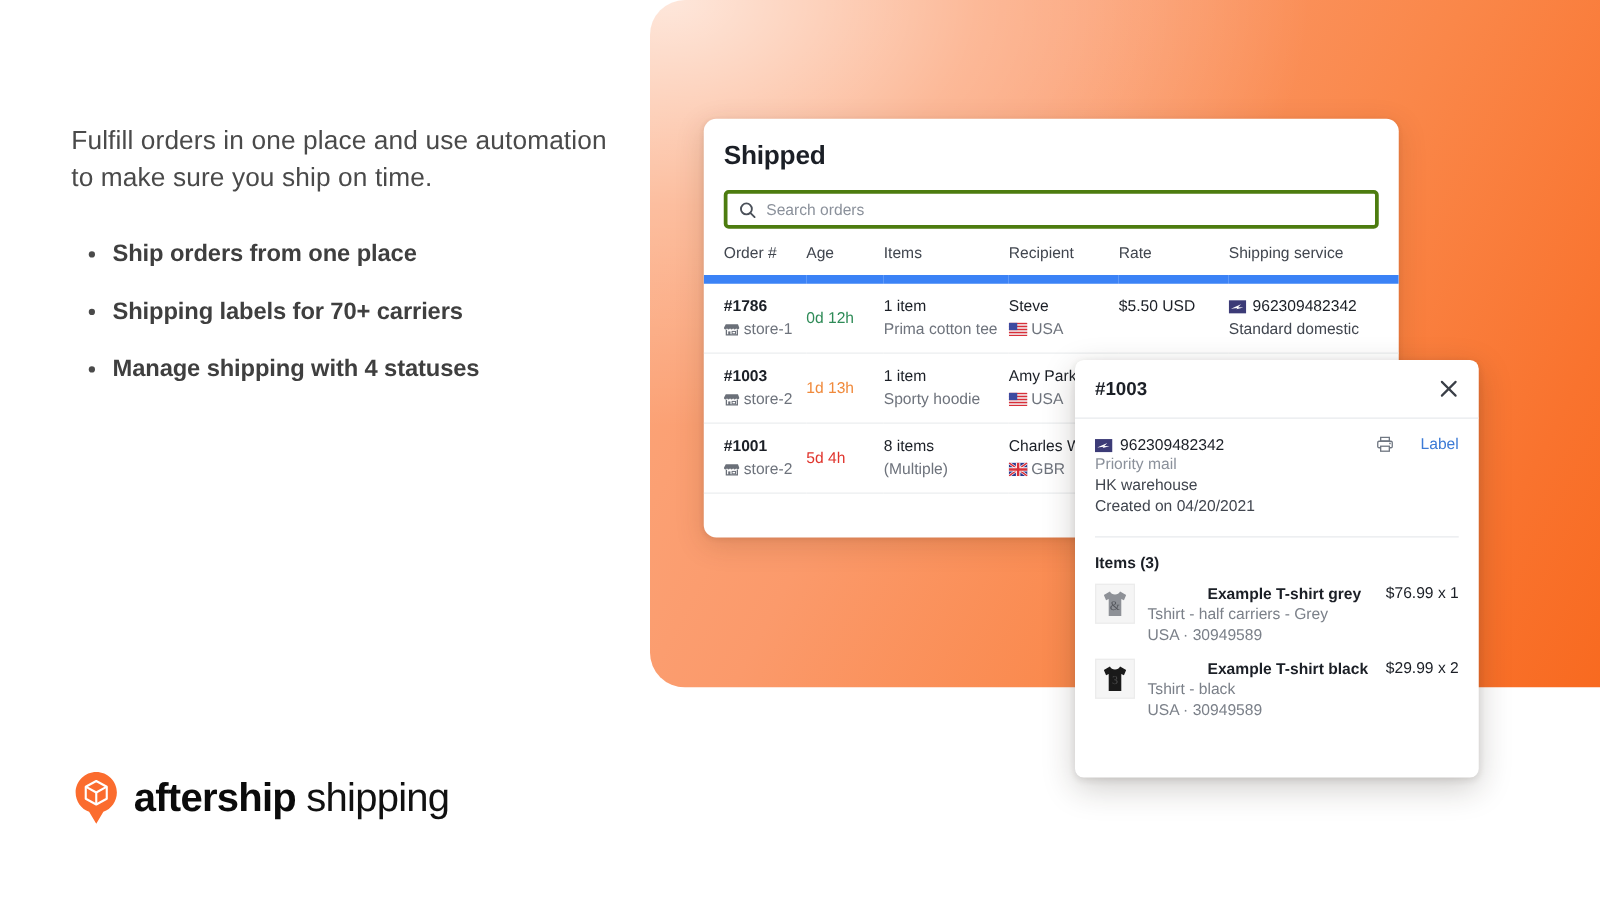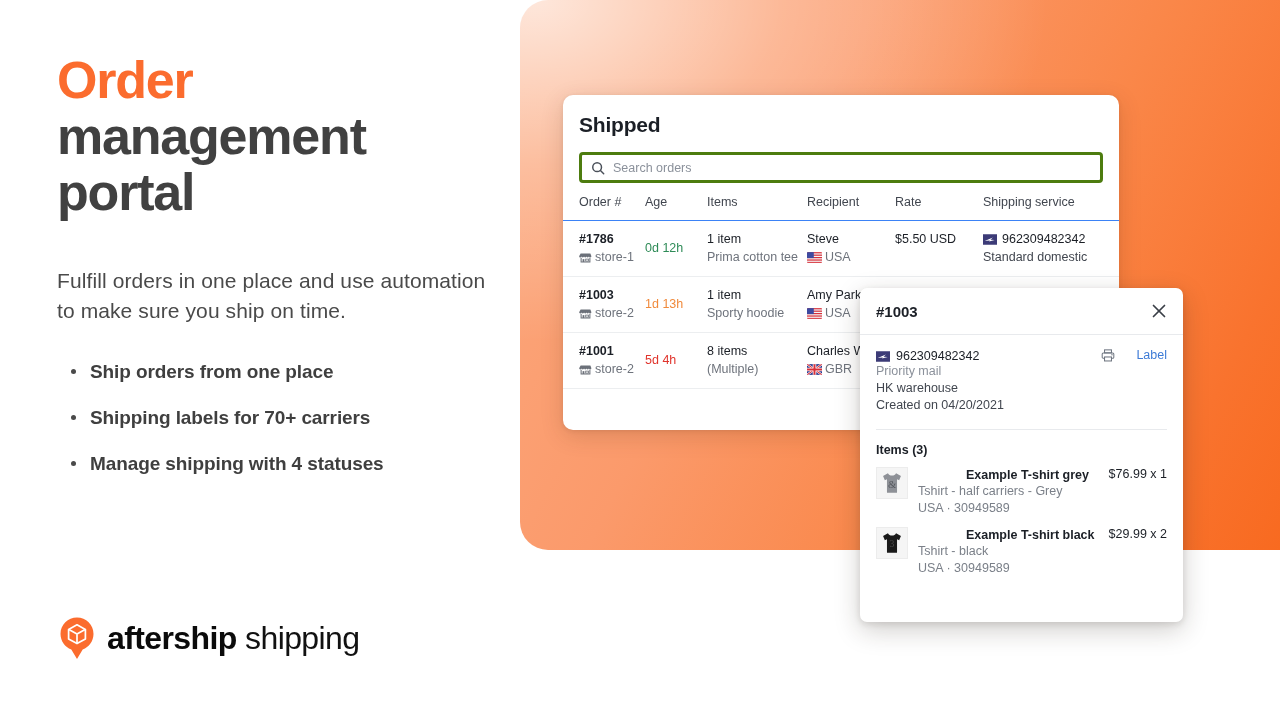--- a/index.html
+++ b/index.html
@@ -62,21 +62,21 @@
   .search-icon { flex: none; width: 14px; height: 14px; margin-right: 8px; }
   .search-input {
     border: none; outline: none; font-size: 12.5px; color: #6a7280; width: 100%;
     font-family: "Liberation Sans", sans-serif; background: transparent;
   }
   .search-input::placeholder { color: #8b919b; }
 
   table.orders { width: 100%; border-collapse: collapse; margin-top: 12px; table-layout: fixed; }
   table.orders th {
     text-align: left; font-size: 12.5px; font-weight: 400; color: #41464f;
-    padding: 0 0 11px 0; border-bottom: 1px solid #3b82f6;
+    padding: 0 0 11px 0; border-bottom: 7px solid #3b82f6;
   }
   table.orders th:first-child, table.orders td:first-child { padding-left: 16px; }
   .col-order { width: 82px; } .col-age { width: 62px; } .col-items { width: 100px; }
   .col-recip { width: 88px; } .col-rate { width: 88px; } .col-service { width: 136px; }
 
   table.orders td { padding: 11px 0 11px 0; border-bottom: 1px solid #eceef0; vertical-align: top; }
   .cell-top { font-size: 12.5px; color: #1b1f26; font-weight: 700; line-height: 15px; }
   .cell-top-reg { font-size: 12.5px; color: #1b1f26; font-weight: 400; line-height: 15px; white-space: nowrap; }
   .cell-sub { font-size: 12.5px; color: #6e737c; line-height: 16px; margin-top: 2px; display: flex; align-items: center; gap: 3px; white-space: nowrap; }
   .age-pill { font-size: 12.5px; font-weight: 400; line-height: 15px; padding-top: 9px; display: block; }
@@ -123,25 +123,20 @@
   .item-desc { font-size: 12.5px; color: #7b8089; line-height: 17px; }
   .item-sku { font-size: 12.5px; color: #7b8089; line-height: 17px; }
   .item-price { font-size: 12.5px; color: #1b1f26; white-space: nowrap; padding-left: 8px; }
 </style>
 </head>
 <body>
 
 <div class="stage">
 
   <div class="left-col">
-    <h1 class="headline">
-      <span class="hl-accent">Order</span>
-      <span class="hl-rest">management</span>
-      <span class="hl-rest">portal</span>
-    </h1>
     <p class="subhead">Fulfill orders in one place and use automation to make sure you ship on time.</p>
     <ul class="bullets">
       <li>Ship orders from one place</li>
       <li>Shipping labels for 70+ carriers</li>
       <li>Manage shipping with 4 statuses</li>
     </ul>
   </div>
 
   <div class="logo-row">
     <svg class="logo-mark" viewBox="0 0 40 44">

